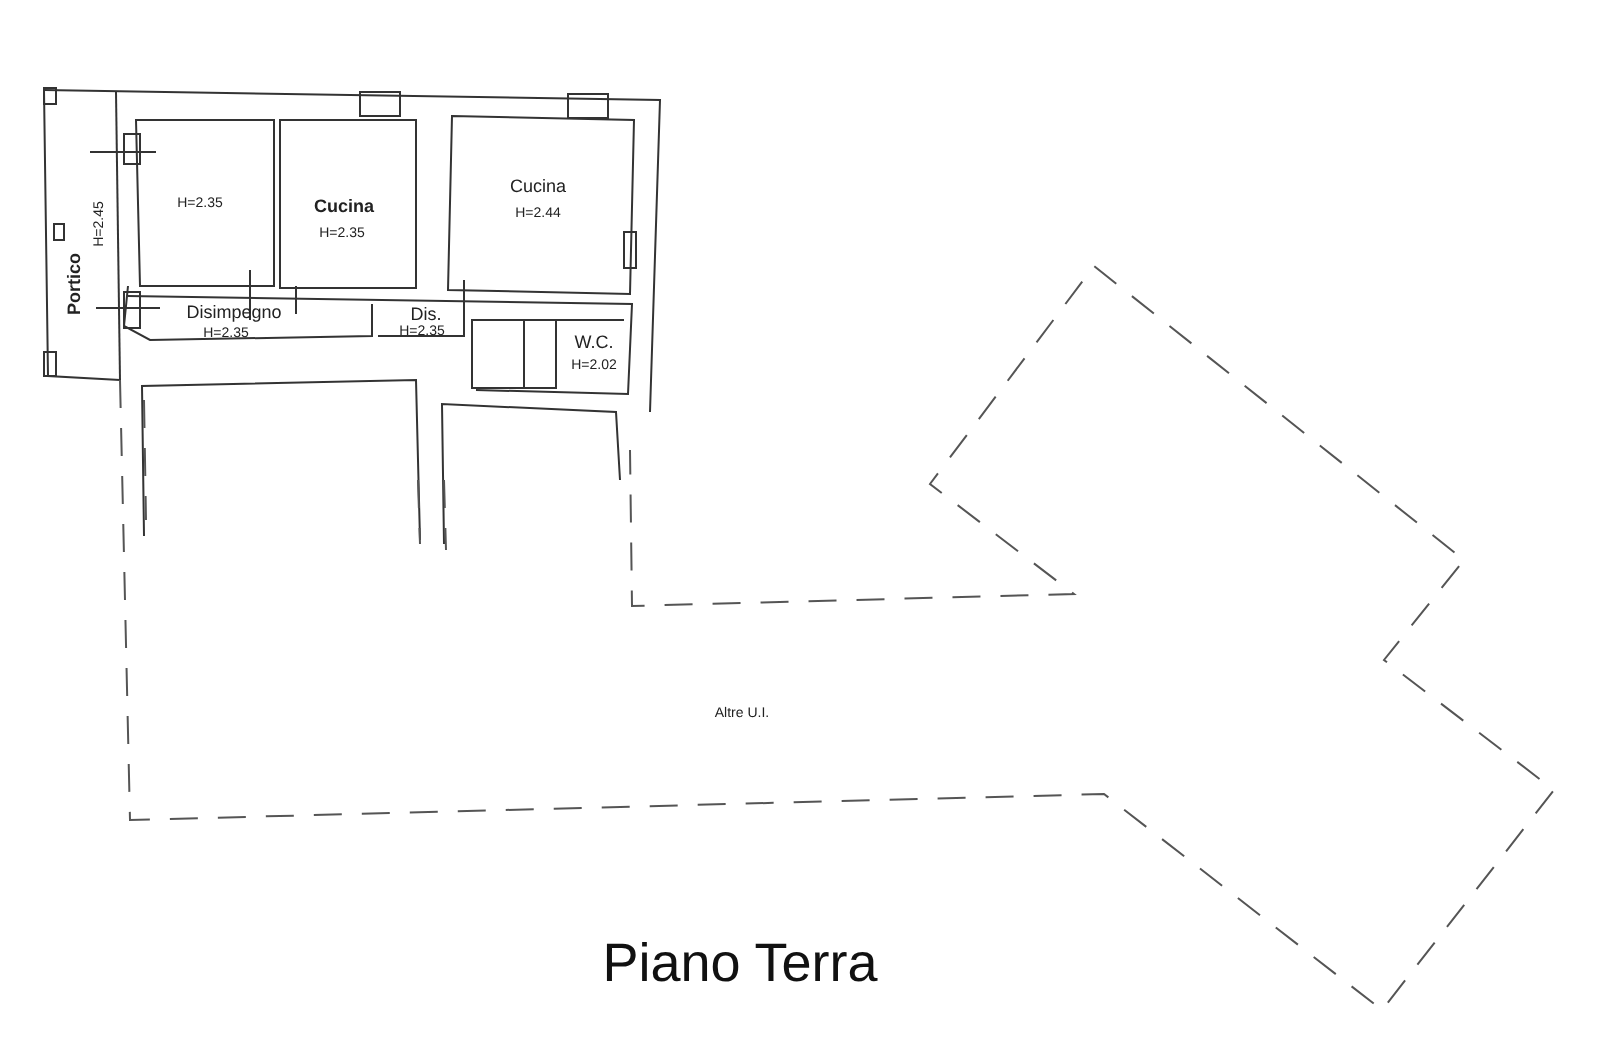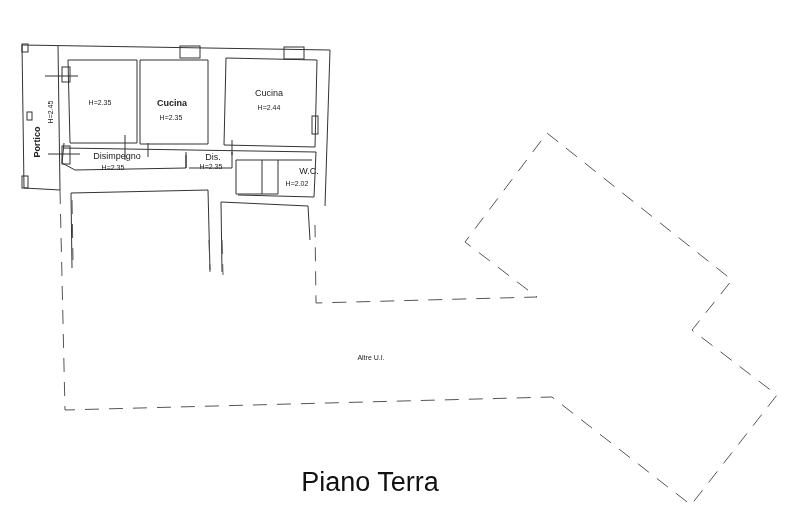--- a/index.html
+++ b/index.html
@@ -72,19 +72,19 @@
 
   <div class="lbl room" style="left:269px;top:93px;">Cucina</div>
   <div class="lbl h" style="left:269px;top:107px;">H=2.44</div>
 
   <div class="lbl room" style="left:117px;top:156px;text-align:right;">Disimpegno</div>
   <div class="lbl h" style="left:113px;top:167px;">H=2.35</div>
 
   <div class="lbl room" style="left:213px;top:157px;text-align:center;">Dis.</div>
   <div class="lbl h" style="left:211px;top:166px;">H=2.35</div>
 
-  <div class="lbl room" style="left:297px;top:171px;margin-left:12px;">W.C.</div>
+  <div class="lbl room" style="left:297px;top:171px;">W.C.</div>
   <div class="lbl h" style="left:297px;top:183px;">H=2.02</div>
 
   <div class="lbl h" style="left:371px;top:357px;">Altre U.I.</div>
 
   <div class="lbl title" style="left:370px;top:451px;margin-top:31px;">Piano Terra</div>
 </div>
 
 </body></html>

